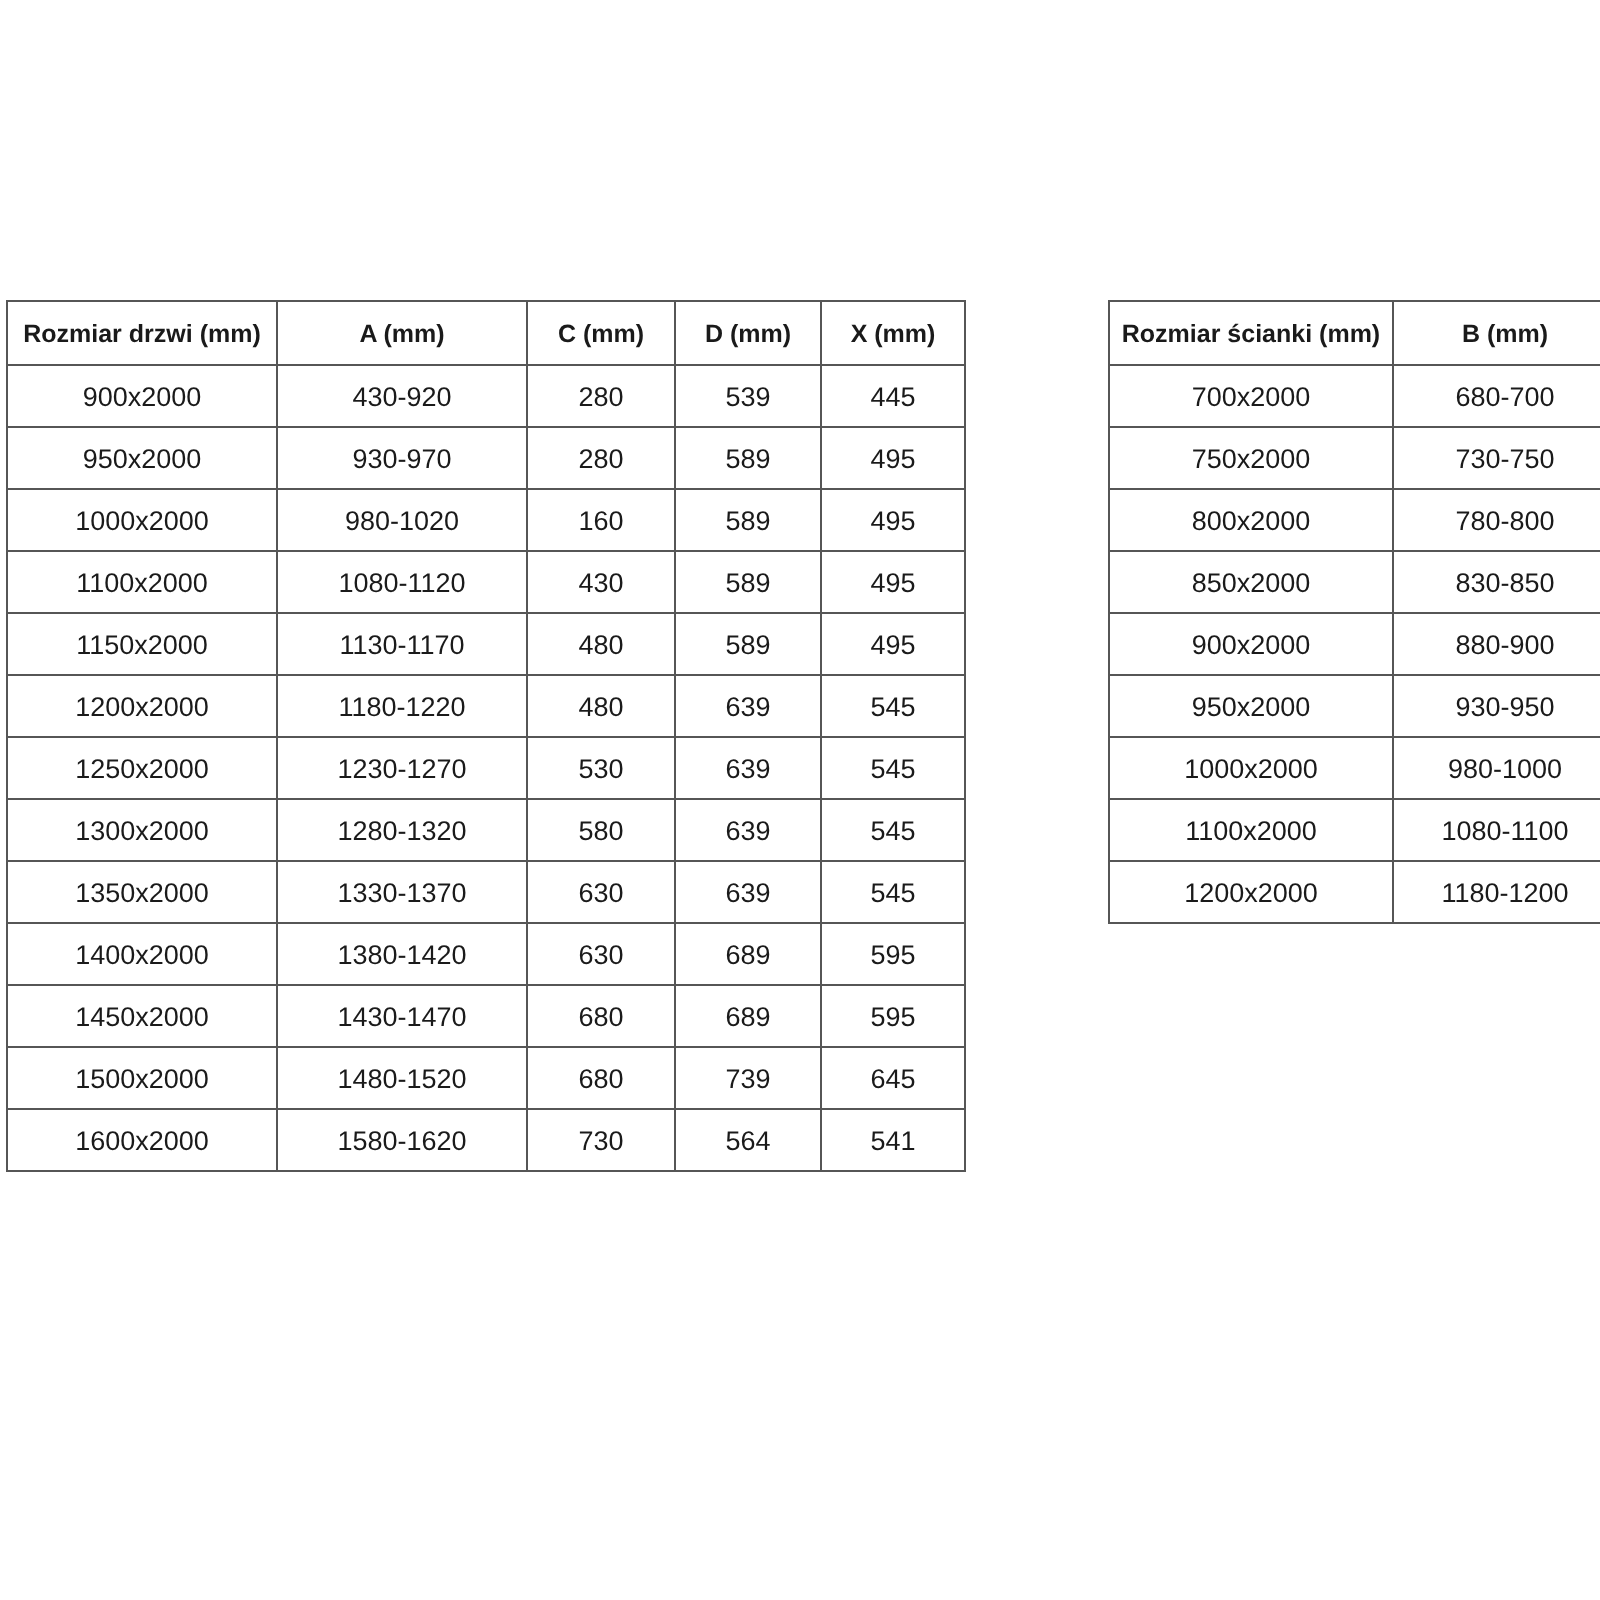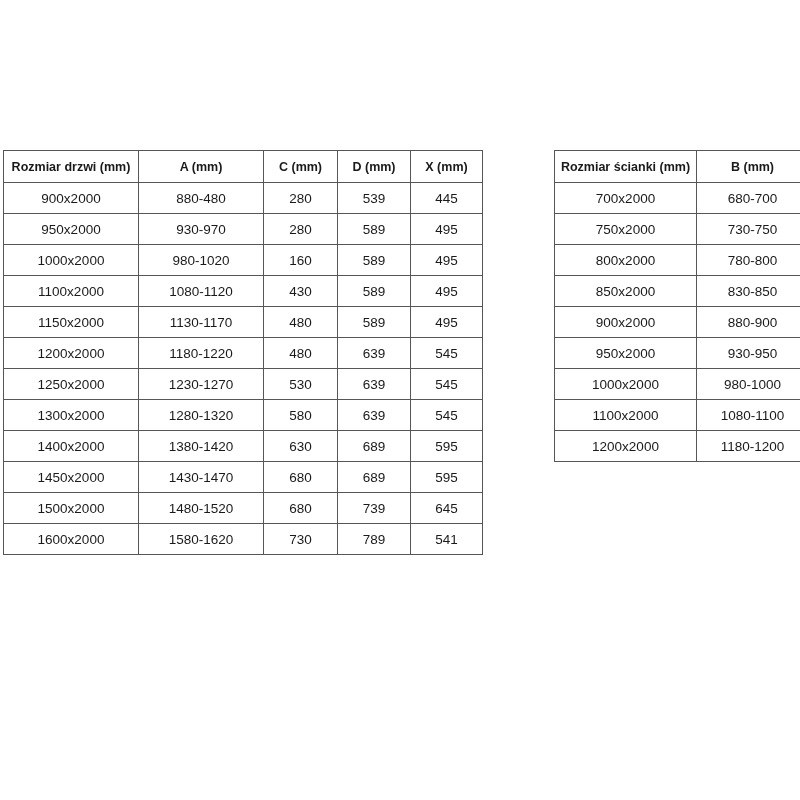--- a/index.html
+++ b/index.html
@@ -63,21 +63,21 @@
           <th>Rozmiar drzwi (mm)</th>
           <th>A (mm)</th>
           <th>C (mm)</th>
           <th>D (mm)</th>
           <th>X (mm)</th>
         </tr>
       </thead>
       <tbody>
         <tr>
           <td>900x2000</td>
-          <td>880-480</td>
+          <td>430-920</td>
           <td>280</td>
           <td>539</td>
           <td>445</td>
         </tr>
         <tr>
           <td>950x2000</td>
           <td>930-970</td>
           <td>280</td>
           <td>589</td>
           <td>495</td>
@@ -114,20 +114,27 @@
           <td>1250x2000</td>
           <td>1230-1270</td>
           <td>530</td>
           <td>639</td>
           <td>545</td>
         </tr>
         <tr>
           <td>1300x2000</td>
           <td>1280-1320</td>
           <td>580</td>
+          <td>639</td>
+          <td>545</td>
+        </tr>
+        <tr>
+          <td>1350x2000</td>
+          <td>1330-1370</td>
+          <td>630</td>
           <td>639</td>
           <td>545</td>
         </tr>
         <tr>
           <td>1400x2000</td>
           <td>1380-1420</td>
           <td>630</td>
           <td>689</td>
           <td>595</td>
         </tr>
@@ -142,21 +149,21 @@
           <td>1500x2000</td>
           <td>1480-1520</td>
           <td>680</td>
           <td>739</td>
           <td>645</td>
         </tr>
         <tr>
           <td>1600x2000</td>
           <td>1580-1620</td>
           <td>730</td>
-          <td>789</td>
+          <td>564</td>
           <td>541</td>
         </tr>
       </tbody>
     </table>
 
   <table class="dim-table walls">
     <colgroup>
       <col style="width:142px">
       <col style="width:112px">
     </colgroup>

